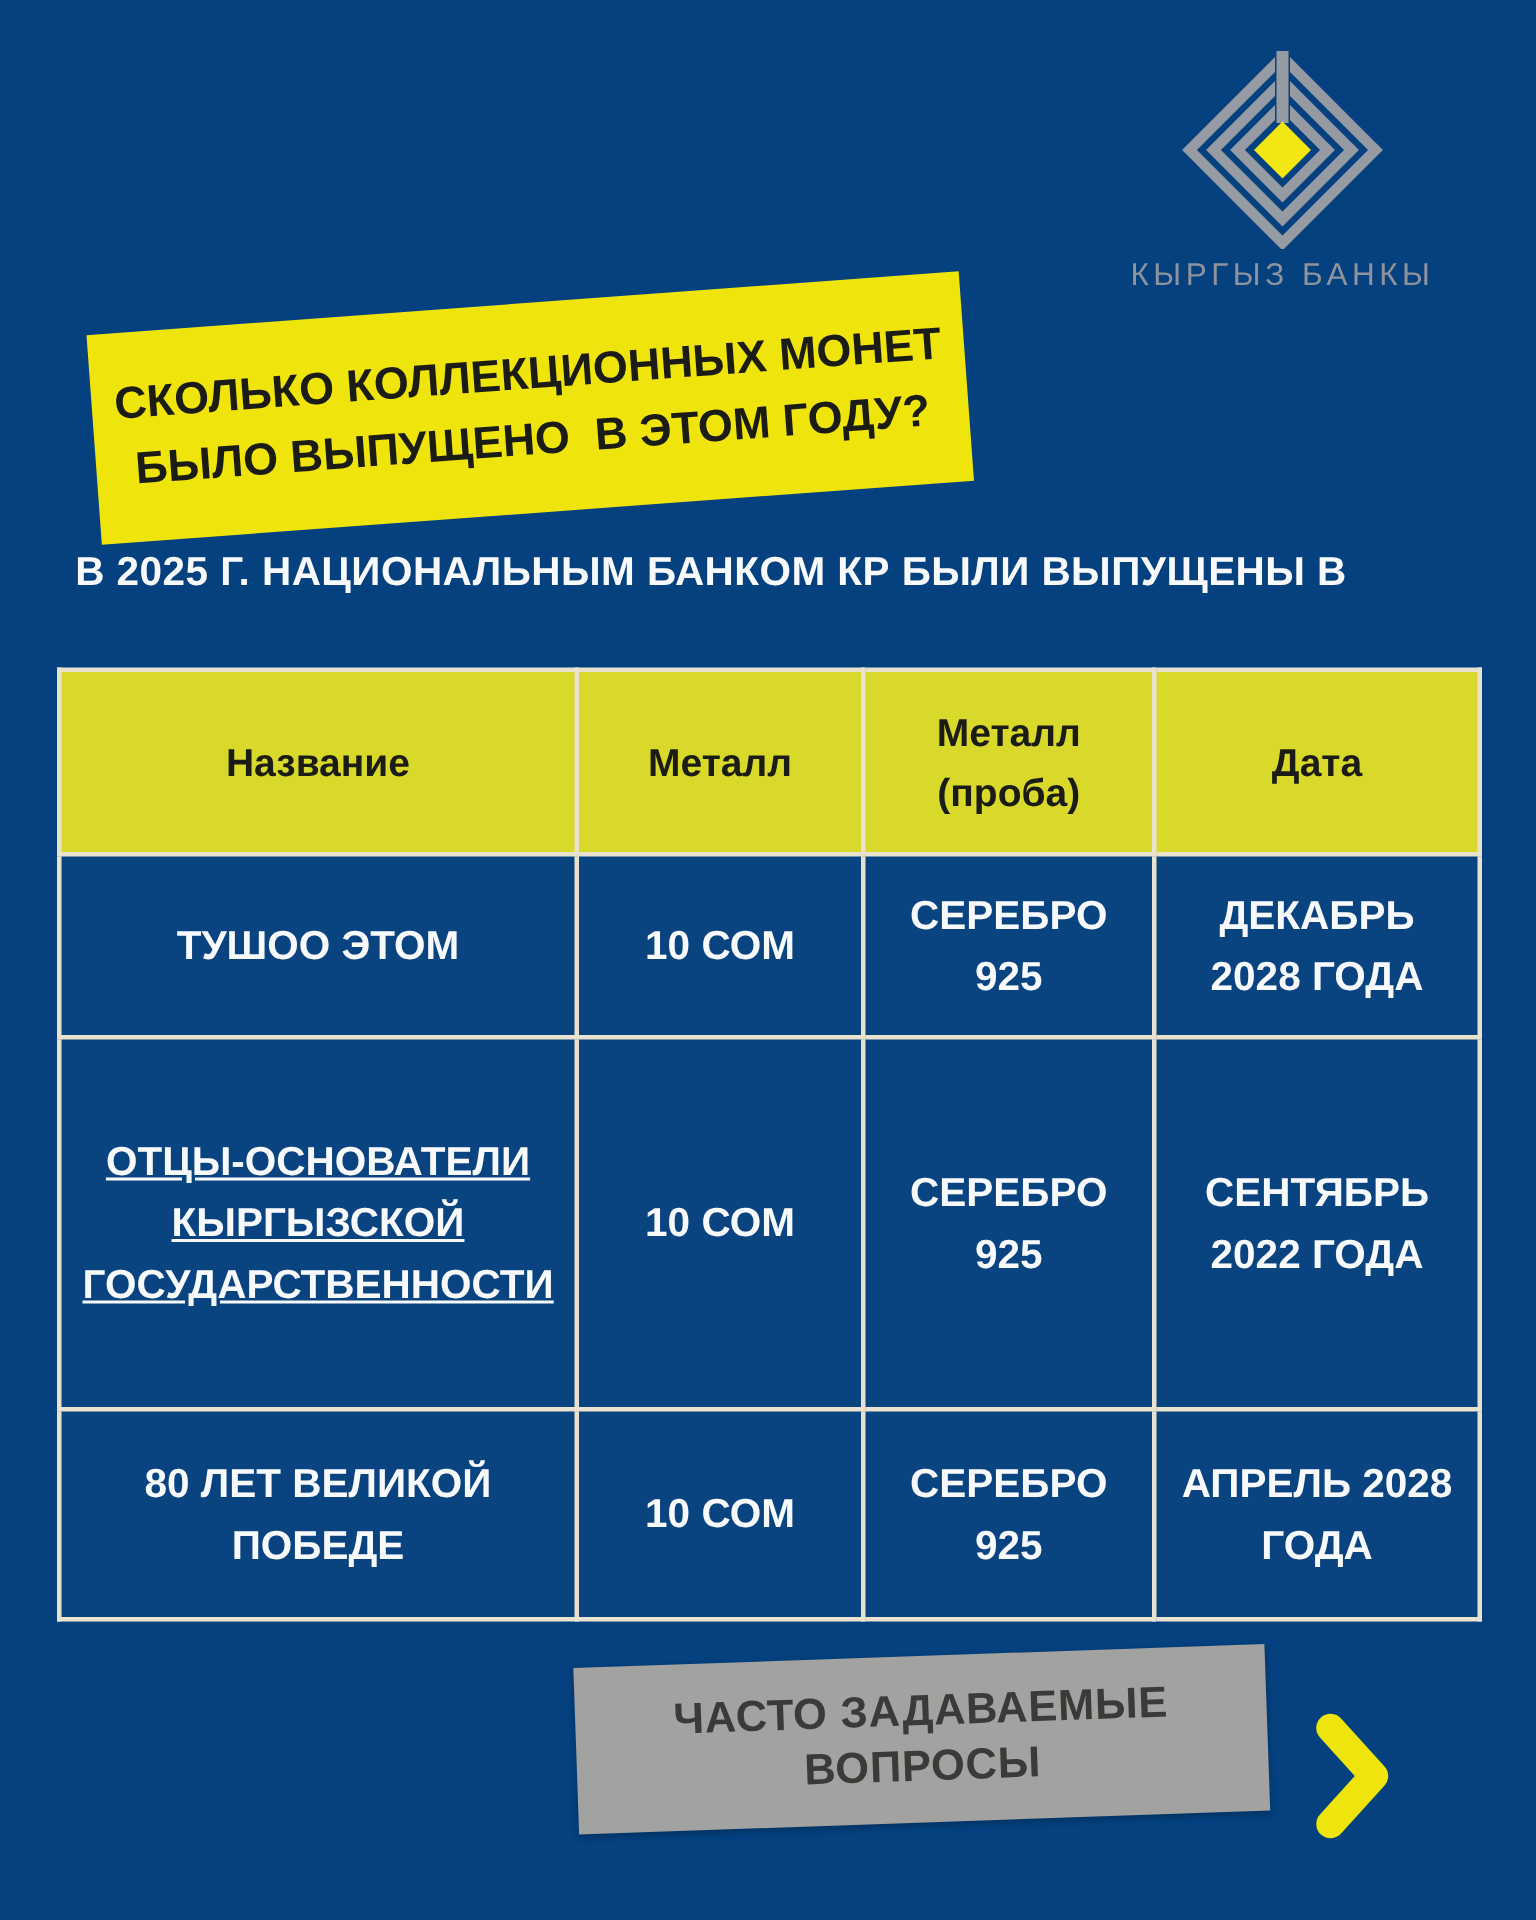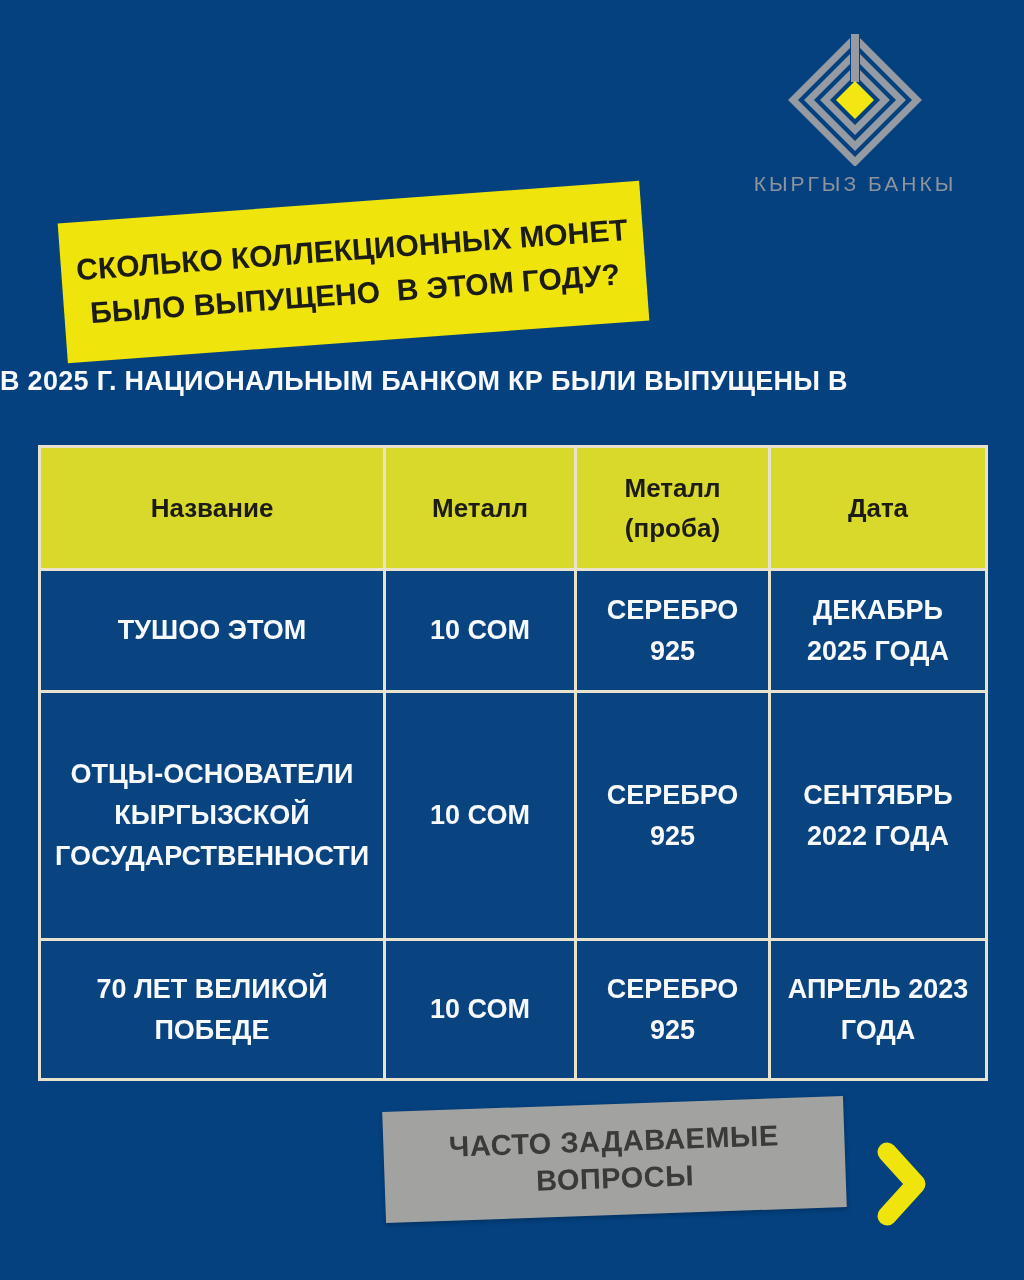--- a/index.html
+++ b/index.html
@@ -49,21 +49,21 @@
     display:flex;flex-direction:column;align-items:center;justify-content:center;
     color:var(--text-dark);
     font-weight:700;font-size:30px;line-height:44px;
     text-align:center;
   }
   .banner span{display:block;white-space:pre-wrap;}
 
   
   .intro{
     position:absolute;left:0;top:360px;width:948px;
-    text-align:left;color:var(--text-white);
+    text-align:center;color:var(--text-white);
     font-weight:700;font-size:27px;line-height:43px;
     letter-spacing:.3px;
   }
   .intro span{display:block;}
 
   
   table.coins{
     position:absolute;left:38px;top:445px;width:947px;
     border-collapse:collapse;table-layout:fixed;padding-left:40px;
   }
@@ -79,21 +79,21 @@
     height:123px;
   }
   table.coins td{
     background:var(--cell-blue);
     color:var(--text-white);
     font-size:27px;font-weight:700;line-height:41px;
   }
   tr.row-1 td{height:122px;}
   tr.row-2 td{height:248px;}
   tr.row-3 td{height:140px;}
-  td.cell-left{text-align:left;padding-left:22px;padding-right:28px;line-height:38px;}
+  td.cell-left{text-align:left;padding-left:22px;padding-right:28px;line-height:38px;text-decoration:underline;}
   col.c1{width:345px;}
   col.c2{width:191px;}
   col.c3{width:194px;}
   col.c4{width:217px;}
 
   
   .faq-button{
     position:absolute;left:384px;top:1104px;width:461px;height:111px;
     background:var(--button-gray);
     transform:rotate(-2deg);
@@ -151,33 +151,33 @@
         <th>Металл</th>
         <th>Металл (проба)</th>
         <th>Дата</th>
       </tr>
     </thead>
     <tbody>
       <tr class="row-1">
         <td>ТУШОО ЭТОМ</td>
         <td>10 СОМ</td>
         <td>СЕРЕБРО 925</td>
-        <td>ДЕКАБРЬ 2025 ГОДА</td>
+        <td>ДЕКАБРЬ 2028 ГОДА</td>
       </tr>
       <tr class="row-2">
         <td class="cell-left">ОТЦЫ-ОСНОВАТЕЛИ КЫРГЫЗСКОЙ ГОСУДАРСТВЕННОСТИ</td>
         <td>10 СОМ</td>
         <td>СЕРЕБРО 925</td>
         <td>СЕНТЯБРЬ 2022 ГОДА</td>
       </tr>
       <tr class="row-3">
-        <td>70 ЛЕТ ВЕЛИКОЙ ПОБЕДЕ</td>
+        <td>80 ЛЕТ ВЕЛИКОЙ ПОБЕДЕ</td>
         <td>10 СОМ</td>
         <td>СЕРЕБРО 925</td>
-        <td>АПРЕЛЬ 2023 ГОДА</td>
+        <td>АПРЕЛЬ 2028 ГОДА</td>
       </tr>
     </tbody>
   </table>
 
   <div class="faq-button">
     <span>ЧАСТО ЗАДАВАЕМЫЕ</span>
     <span>ВОПРОСЫ</span>
   </div>
   <svg class="chevron" viewBox="0 0 56 88">
     <polyline points="13,12 42,44 13,76"></polyline>

